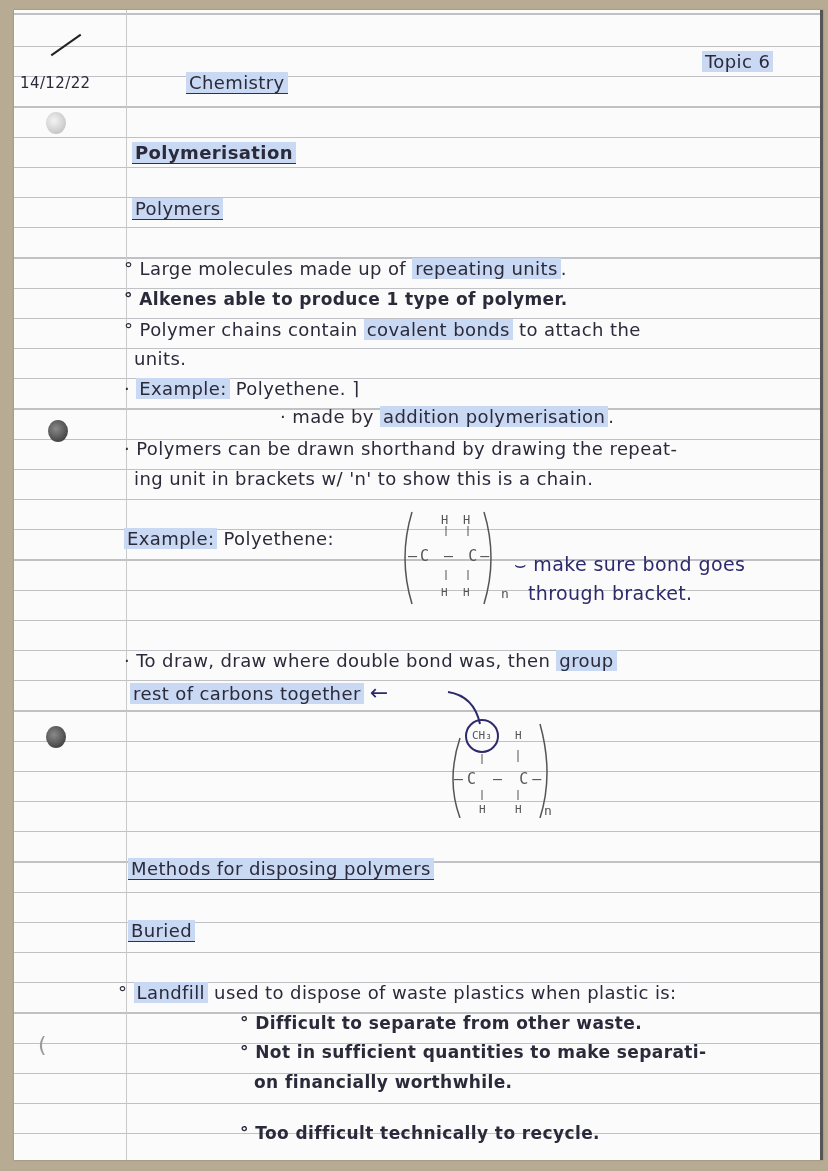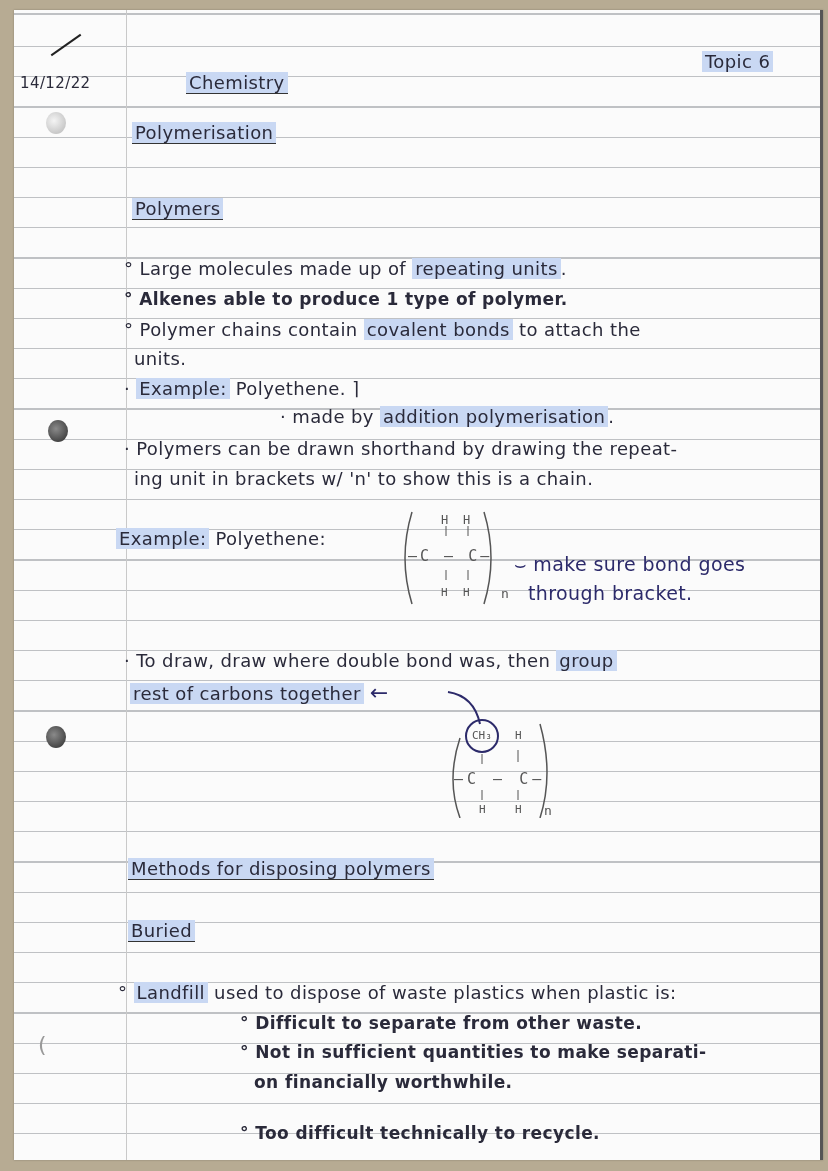--- a/index.html
+++ b/index.html
@@ -31,35 +31,35 @@
   <div class="hole light" style="left:32px;top:102px;"></div>
   <div class="hole" style="left:34px;top:410px;"></div>
   <div class="hole" style="left:32px;top:716px;"></div>
   <div class="t" style="left:24px;top:1022px;color:#999;font-size:22px;">(</div>
 
   <div class="t date" style="left:6px;top:64px;">14/12/22</div>
   <div class="t" style="left:34px;top:34px;width:36px;height:2px;background:#222;transform:rotate(-35deg);"></div>
   <div class="t hl ul" style="left:132px;top:62px;margin-left:40px;">Chemistry</div>
   <div class="t hl" style="left:688px;top:41px;text-align:center;">Topic 6</div>
 
-  <div class="t hl ul" style="left:118px;top:112px;">Polymerisation</div>
+  <div class="t hl ul" style="left:118px;top:132px;font-weight:bold;">Polymerisation</div>
   <div class="t hl ul" style="left:118px;top:188px;">Polymers</div>
 
   <div>
     <div class="t" style="left:110px;top:248px;">° <span>Large molecules made up of </span><span class="hl">repeating units</span><span>.</span></div>
     <div class="t sub" style="left:110px;top:279px;">° <span>Alkenes able to produce 1 type of polymer.</span></div>
     <div class="t" style="left:110px;top:309px;">° <span>Polymer chains contain </span><span class="hl">covalent bonds</span><span> to attach the</span></div>
     <div class="t" style="left:120px;top:338px;">units.</div>
     <div class="t" style="left:110px;top:368px;">· <span class="hl">Example:</span><span> Polyethene. ⌉</span></div>
     <div class="t" style="left:266px;top:396px;">· <span>made by </span><span class="hl">addition polymerisation</span><span>.</span></div>
     <div class="t" style="left:110px;top:428px;">· <span>Polymers can be drawn shorthand by drawing the repeat-</span></div>
     <div class="t" style="left:120px;top:458px;">ing unit in brackets w/ 'n' to show this is a chain.</div>
   </div>
 
-  <div class="t" style="left:102px;top:518px;"><span class="hl">Example:</span><span> Polyethene:</span></div>
+  <div class="t" style="left:110px;top:518px;"><span class="hl">Example:</span><span> Polyethene:</span></div>
   <div>
     <svg style="position:absolute;left:384px;top:498px;" width="100" height="100">
       <path d="M14 4 Q0 50 14 96" stroke="#555" stroke-width="1.5" fill="none"></path>
       <path d="M86 4 Q100 50 86 96" stroke="#555" stroke-width="1.5" fill="none"></path>
       <line x1="48" y1="18" x2="48" y2="28" stroke="#555"></line>
       <line x1="70" y1="18" x2="70" y2="28" stroke="#555"></line>
       <line x1="48" y1="62" x2="48" y2="72" stroke="#555"></line>
       <line x1="70" y1="62" x2="70" y2="72" stroke="#555"></line>
     </svg>
     <div class="chem" style="left:427px;top:503px;font-size:12px;">H</div>

